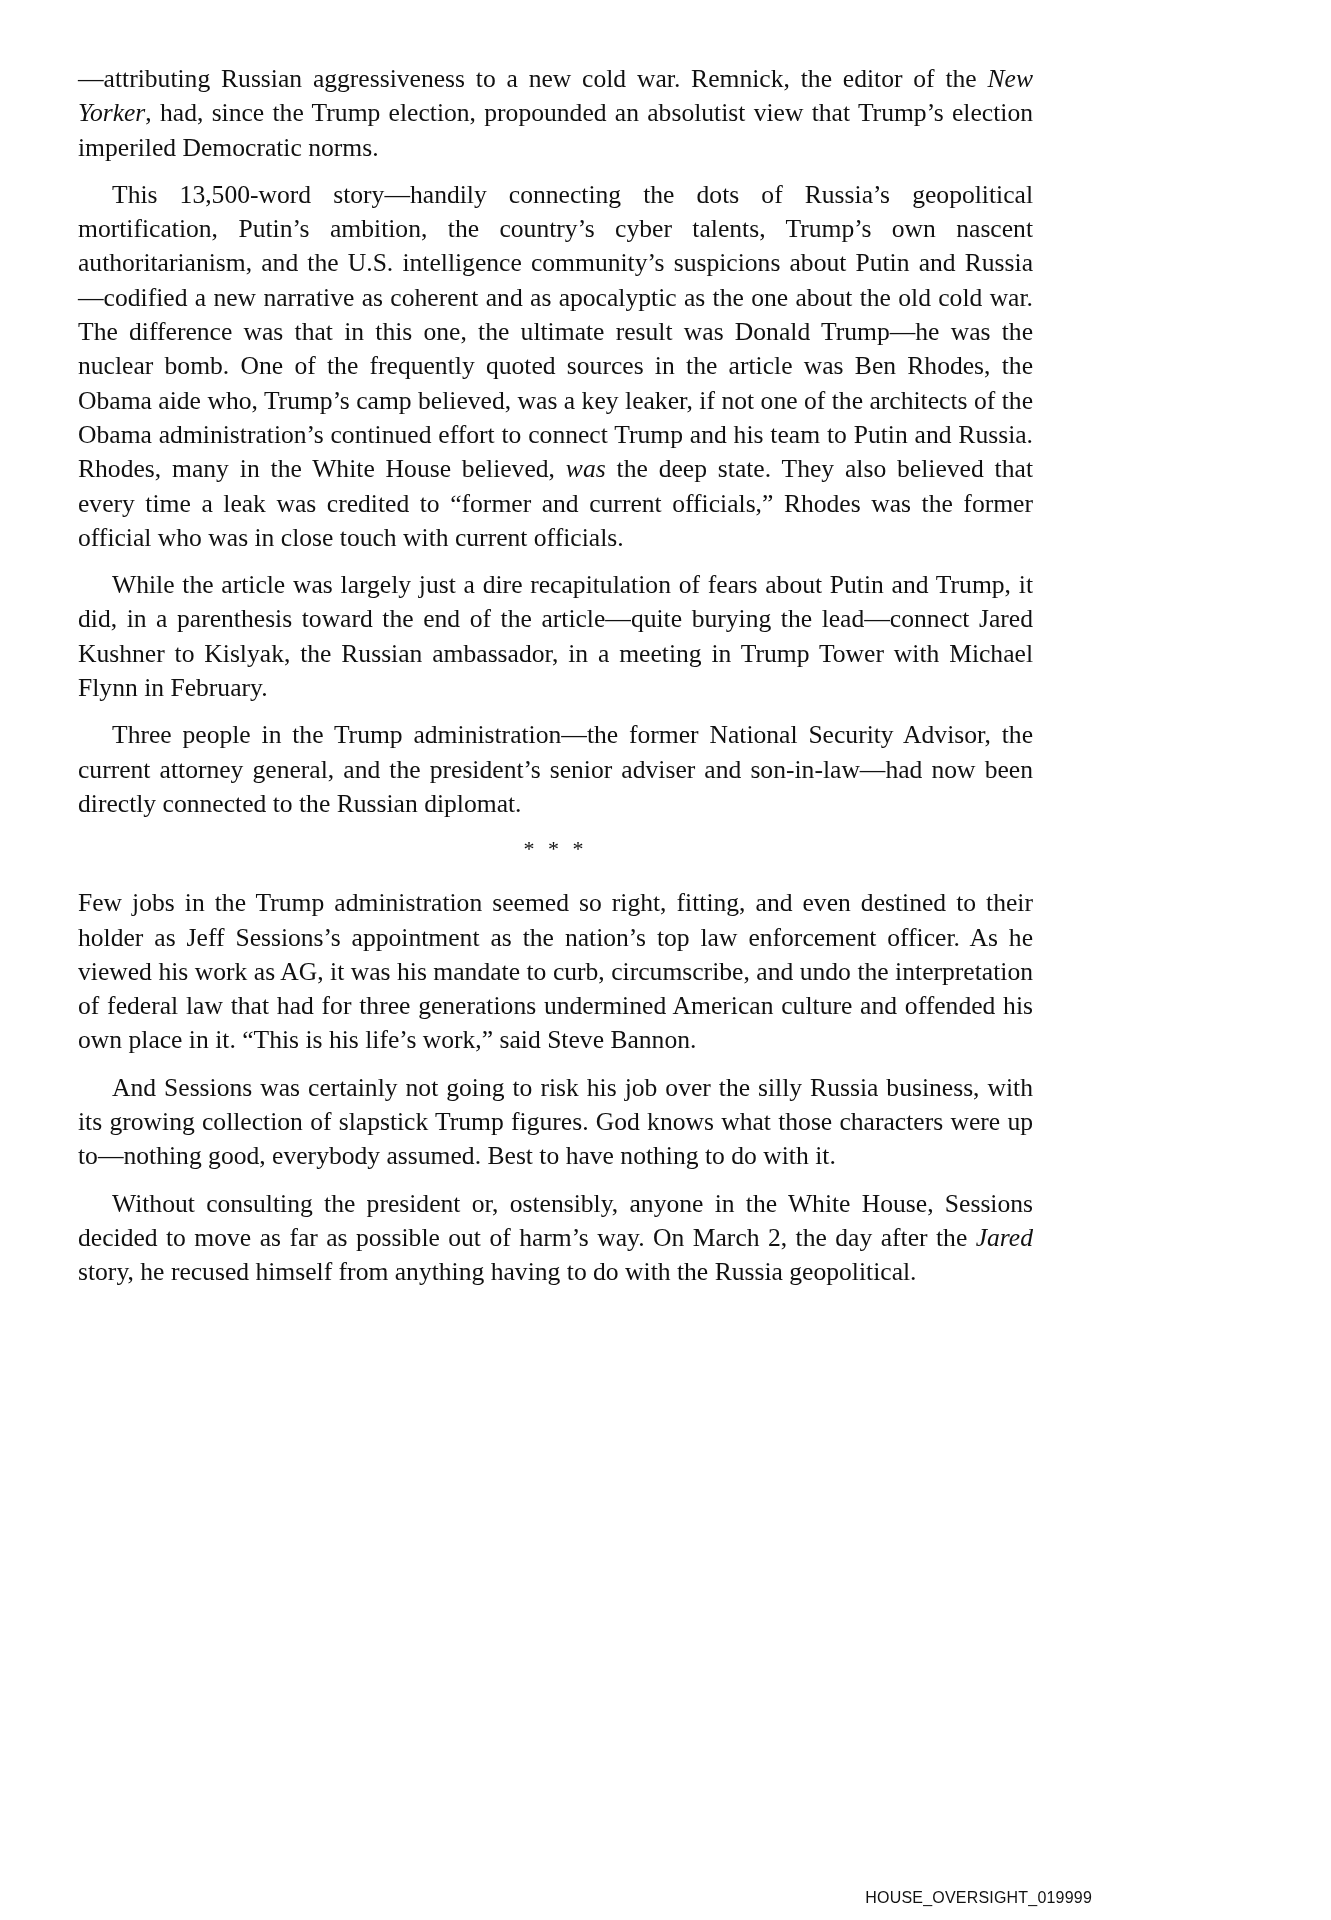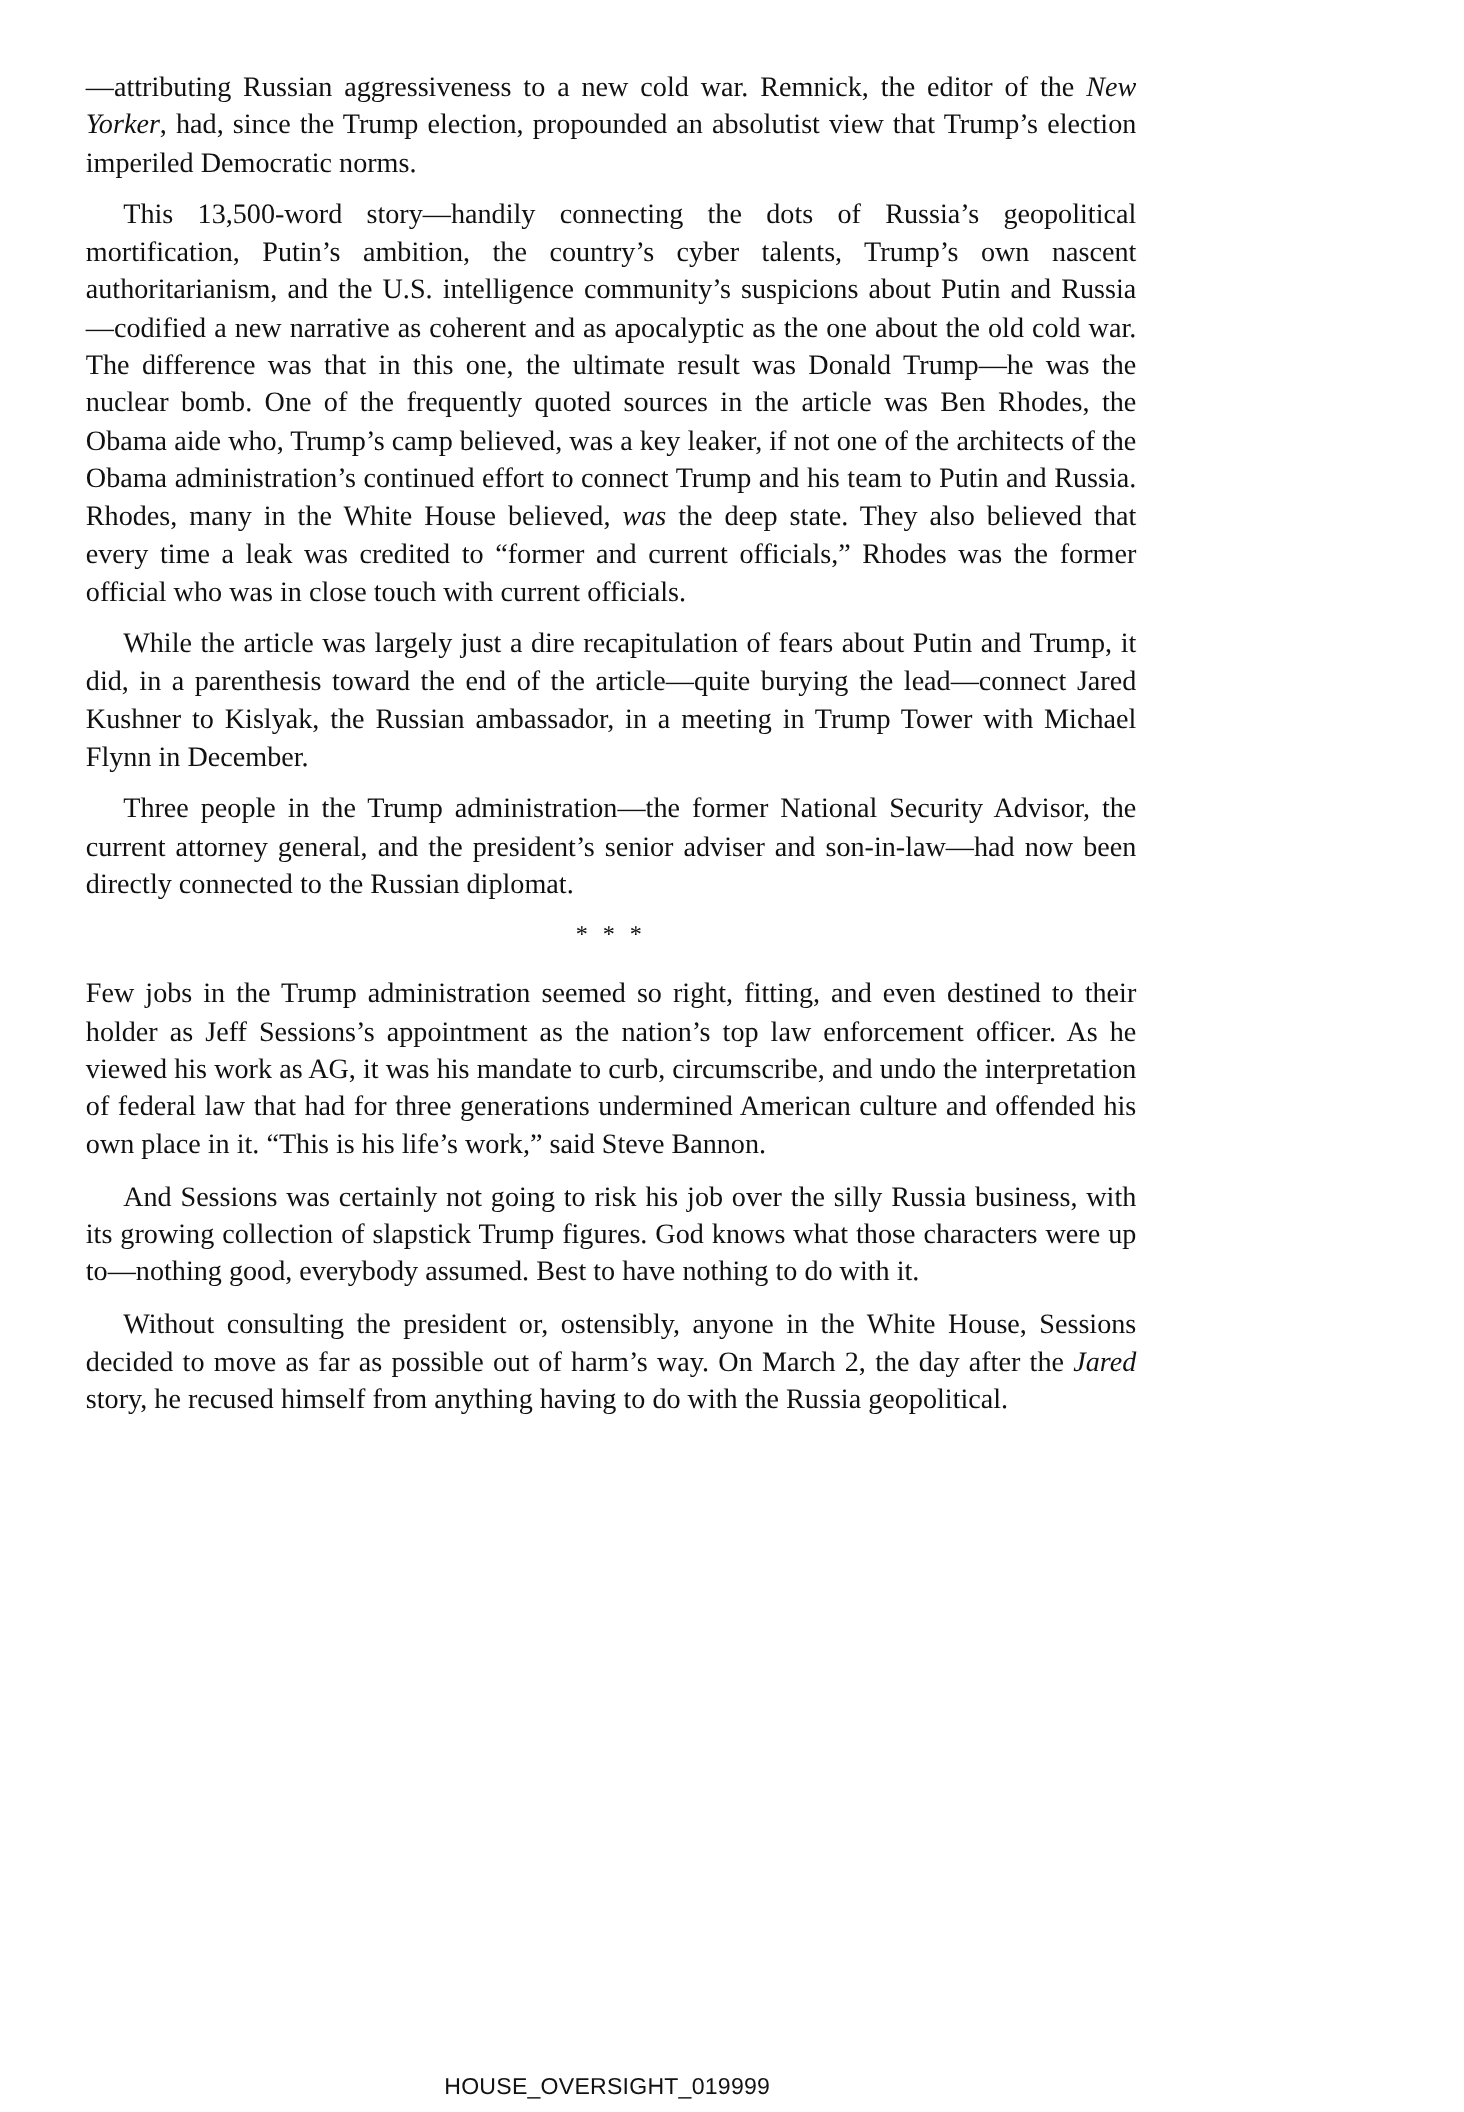--- a/index.html
+++ b/index.html
@@ -50,44 +50,44 @@
       line-height: 30px;
     }
     em {
       font-style: italic;
     }
     .footer-stamp {
       position: absolute;
       left: 0;
       width: 1080px;
       top: 1886px;
-      text-align: center;
+      text-align: right;
       font-family: "Liberation Sans", "DejaVu Sans", sans-serif;
-      font-size: 21px;
+      font-size: 16px;
       line-height: 24px;
       color: #111111;
       letter-spacing: 0.2px;
     }
   </style>
 </head>
 <body>
 
 <div class="page">
   <div class="body-text">
 
     <p class="para noindent">
       <span>—attributing Russian aggressiveness to a new cold war. Remnick, the editor of the </span><em>New Yorker</em><span>, had, since the Trump election, propounded an absolutist view that Trump’s election imperiled Democratic norms.</span>
     </p>
 
     <p class="para">
       <span>This 13,500-word story—handily connecting the dots of Russia’s geopolitical mortification, Putin’s ambition, the country’s cyber talents, Trump’s own nascent authoritarianism, and the U.S. intelligence community’s suspicions about Putin and Russia —codified a new narrative as coherent and as apocalyptic as the one about the old cold war. The difference was that in this one, the ultimate result was Donald Trump—he was the nuclear bomb. One of the frequently quoted sources in the article was Ben Rhodes, the Obama aide who, Trump’s camp believed, was a key leaker, if not one of the architects of the Obama administration’s continued effort to connect Trump and his team to Putin and Russia. Rhodes, many in the White House believed, </span><em>was</em><span> the deep state. They also believed that every time a leak was credited to “former and current officials,” Rhodes was the former official who was in close touch with current officials.</span>
     </p>
 
     <p class="para">
-      <span>While the article was largely just a dire recapitulation of fears about Putin and Trump, it did, in a parenthesis toward the end of the article—quite burying the lead—connect Jared Kushner to Kislyak, the Russian ambassador, in a meeting in Trump Tower with Michael Flynn in December.</span>
+      <span>While the article was largely just a dire recapitulation of fears about Putin and Trump, it did, in a parenthesis toward the end of the article—quite burying the lead—connect Jared Kushner to Kislyak, the Russian ambassador, in a meeting in Trump Tower with Michael Flynn in February.</span>
     </p>
 
 
     <p class="para">
       <span>Three people in the Trump administration—the former National Security Advisor, the current attorney general, and the president’s senior adviser and son-in-law—had now been directly connected to the Russian diplomat.</span>
     </p>
 
 
     <div class="separator">* * *</div>
 

